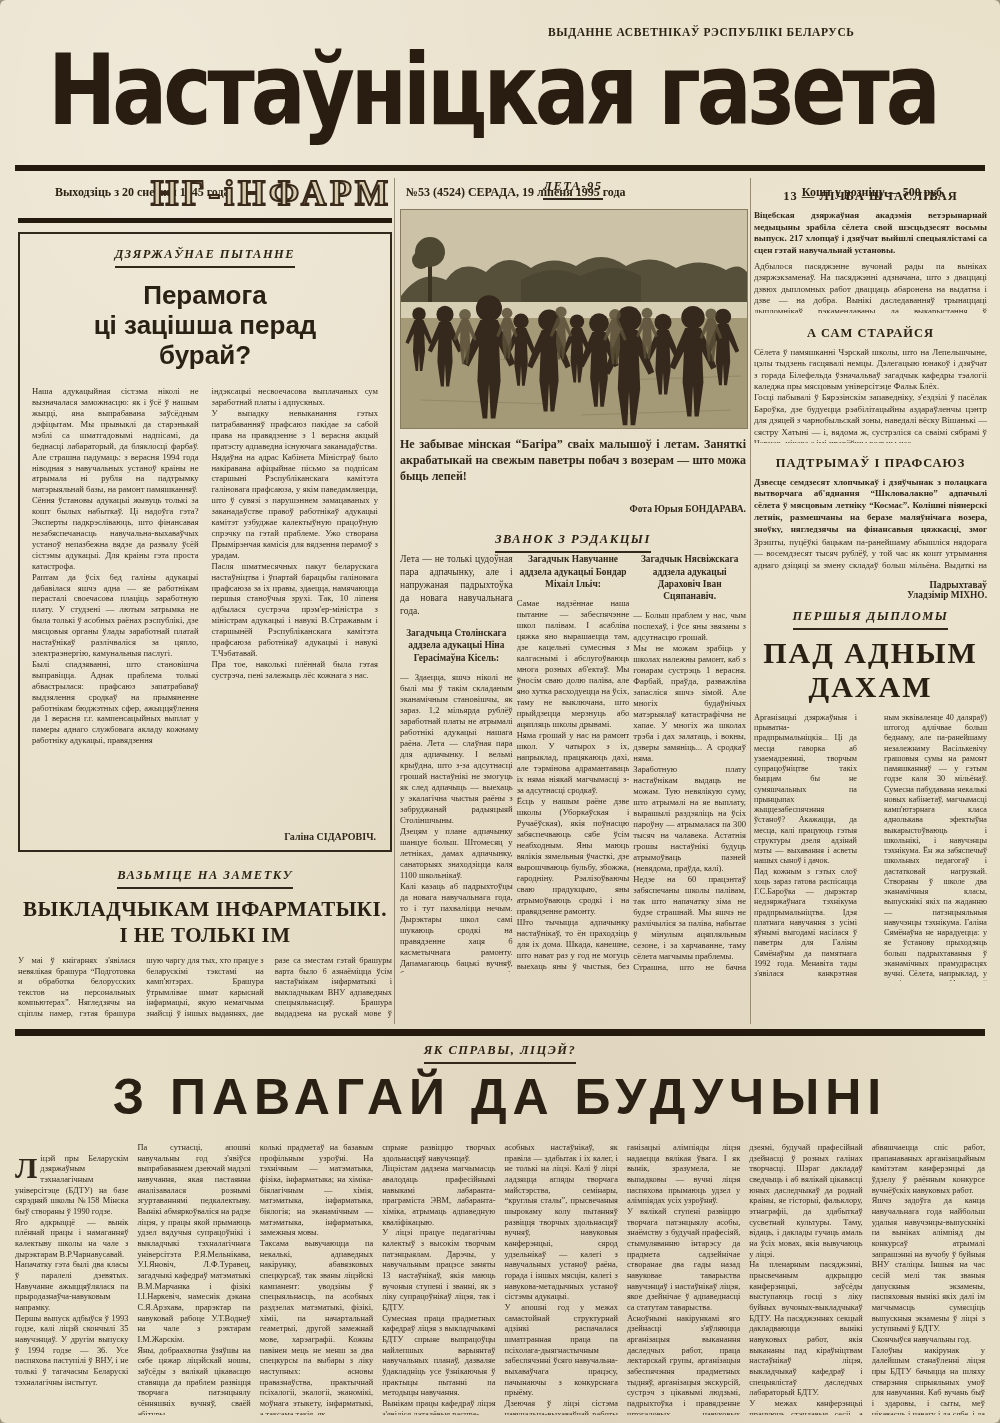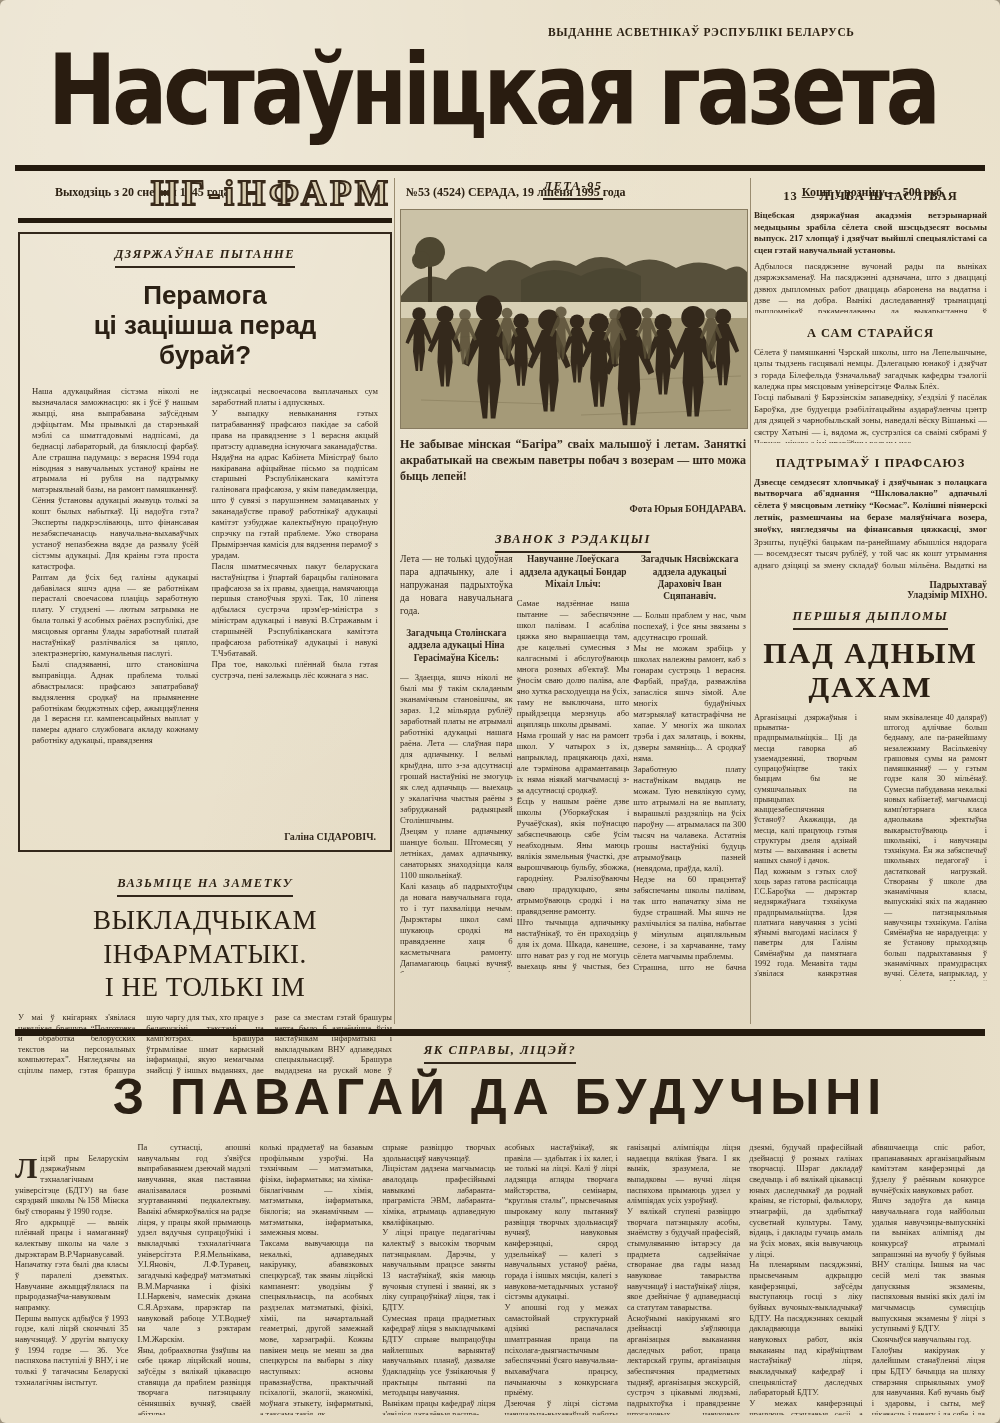--- a/index.html
+++ b/index.html
@@ -27,22 +27,22 @@
   .colL{position:absolute;left:18px;top:176px;width:374px;}
   .ngtitle{text-align:right;font-family:Liberation Serif, serif;font-weight:bold;font-size:35px;
     letter-spacing:4px;line-height:1.05;color:#d8cdb0;-webkit-text-stroke:2px #38291a;}
   .ngrule{margin-top:5px;height:5px;background:#241a0e;}
   .box{margin-top:9px;border:2.5px solid #33281c;padding:10px 12px 8px;height:598px;position:relative;text-align:center;}
   .vic-h{font-family:"Liberation Sans",sans-serif;font-weight:bold;font-size:26px;line-height:1.16;
     white-space:pre-line;margin:12px 0 16px;color:#2b2014;}
   .vic-body{display:grid;grid-template-columns:1fr 1fr;gap:13px;height:430px;overflow:hidden;
     font-size:8.6px;line-height:1.27;}
   .vic-by{position:absolute;right:14px;bottom:8px;font-weight:bold;font-size:10px;}
-  .zam{margin-top:21px;text-align:center;}
-  .zam-h{font-weight:normal;font-size:27px;line-height:1.25;letter-spacing:.5px;white-space:pre-line;margin:7px 0 8px;color:#2b2014;}
+  .zam{margin-top:13px;text-align:center;}
+  .zam-h{font-weight:bold;font-size:21px;line-height:1.25;letter-spacing:.5px;white-space:pre-line;margin:7px 0 8px;color:#2b2014;}
   .zam-body{display:grid;grid-template-columns:1fr 1fr 1fr;gap:11px;height:64px;overflow:hidden;
     font-size:8.4px;line-height:1.25;}
   
   .colM{position:absolute;left:400px;top:176px;width:346px;text-align:center;}
   .photo{margin-top:9px;width:346px;height:218px;display:block;border:1px solid #877b60;background:#c9c0a6;}
   .cap{margin-top:8px;font-weight:bold;font-size:12px;line-height:1.32;text-align:justify;}
   .credit{text-align:right;font-weight:bold;font-size:9.5px;margin-top:20px;}
   .mon-k{margin-top:15px;}
   .mon-h{font-family:"Liberation Sans",sans-serif;font-weight:bold;font-size:31px;line-height:1.12;
     letter-spacing:1px;white-space:pre-line;margin:9px 0 13px;color:#2b2014;}
@@ -187,21 +187,21 @@
 
     <div class="mon-cols">
       <div class="colflex">
         <div class="mon-intro">Лета — не толькі цудоўная пара адпачынку, але і напружаная падрыхтоўка да новага навучальнага года.</div>
         <div class="mon-head">Загадчыца Столінскага аддзела адукацыі Ніна Герасімаўна Кісель:</div>
         <div class="mon-txt just grow">— Здаецца, яшчэ ніколі не былі мы ў такім складаным эканамічным становішчы, як зараз. 1,2 мільярда рублёў заработнай платы не атрымалі работнікі адукацыі нашага раёна. Лета — слаўная пара для адпачынку. І вельмі крыўдна, што з-за адсутнасці грошай настаўнікі не змогуць як след адпачыць — выехаць у экалагічна чыстыя раёны з забруджанай радыяцыяй Століншчыны.
 Дзецям у плане адпачынку шанцуе больш. Штомесяц у летніках, дамах адпачынку, санаторыях знаходзіцца каля 1100 школьнікаў.
 Калі казаць аб падрыхтоўцы да новага навучальнага года, то і тут пахваліцца нечым. Дырэктары школ самі шукаюць сродкі на правядзенне хаця б касметычнага рамонту. Дапамагаюць бацькі вучняў, базавыя гаспадаркі. Падрыхтоўка да новага навучальнага года даецца нам сёлета вельмі цяжка.</div>
       </div>
       <div class="colflex">
-        <div class="mon-head">Навучанне Лоеўскага аддзела адукацыі Бондар Міхаіл Ільіч:</div>
+        <div class="mon-head">Загадчык Навучанне аддзела адукацыі Бондар Міхаіл Ільіч:</div>
         <div class="mon-txt just grow">Самае надзённае наша пытанне — забеспячэнне школ палівам. І асабліва цяжка яно вырашаецца там, дзе кацельні сумесныя з калгаснымі і абслугоўваюць многа розных аб'ектаў. Мы ўносім сваю долю паліва, але яно хутка расходуецца на ўсіх, таму не выключана, што прыйдзецца мерзнуць або ацяпляць школы дрывамі.
 Няма грошай у нас на рамонт школ. У чатырох з іх, напрыклад, працякаюць дахі, але тэрмінова адрамантаваць іх няма ніякай магчымасці з-за адсутнасці сродкаў.
 Ёсць у нашым раёне дзве школы (Уборкаўская і Ручаёўская), якія поўнасцю забяспечваюць сябе ўсім неабходным. Яны маюць вялікія зямельныя ўчасткі, дзе вырошчваюць бульбу, збожжа, гародніну. Рэалізоўваючы сваю прадукцыю, яны атрымоўваюць сродкі і на правядзенне рамонту.
 Што тычыцца адпачынку настаўнікаў, то ён праходзіць для іх дома. Шкада, канешне, што нават раз у год не могуць выехаць яны ў чыстыя, без радыяцыі, мясціны. Дзве пуцёўкі ў Адэсу, выдзеленыя нам прафсаюзам, мы вымушаны былі адаслаць назад з-за вялікага іх кошту — настаўніку такіх грошай не назбіраць.</div>
       </div>
       <div class="colflex">
         <div class="mon-head">Загадчык Нясвіжскага аддзела адукацыі Дараховіч Іван Сцяпанавіч.</div>
         <div class="mon-txt just grow">— Больш праблем у нас, чым поспехаў, і ўсе яны звязаны з адсутнасцю грошай.
 Мы не можам зрабіць у школах належны рамонт, каб з гонарам сустрэць 1 верасня. Фарбай, праўда, разважліва запасліся яшчэ зімой. Але многіх будаўнічых матэрыялаў катастрафічна не хапае. У многіх жа школах трэба і дах залатаць, і вокны, дзверы замяніць... А сродкаў няма.
 Заработную плату настаўнікам выдаць не можам. Тую невялікую суму, што атрымалі на яе выплату, вырашылі раздзяліць на ўсіх пароўну — атрымалася па 300 тысяч на чалавека. Астатнія грошы настаўнікі будуць атрымоўваць пазней (невядома, праўда, калі).

